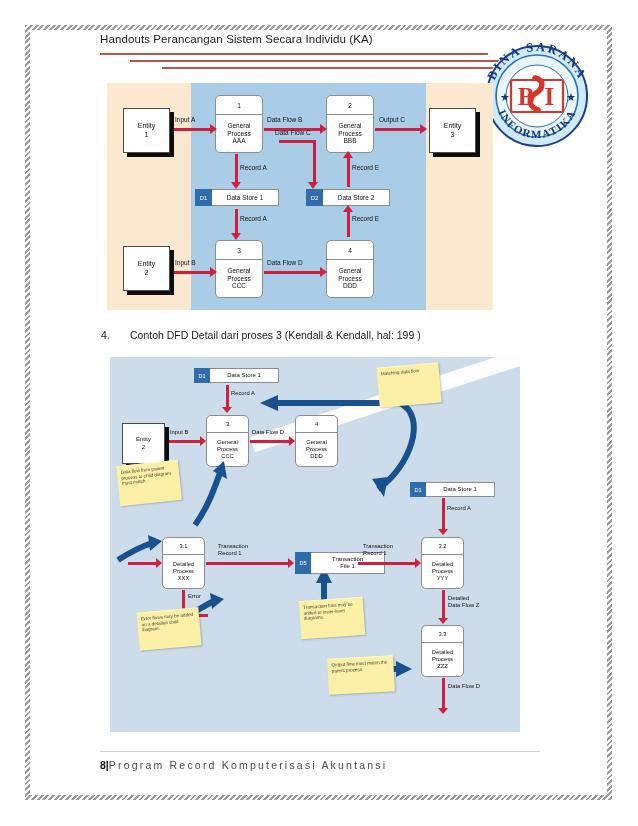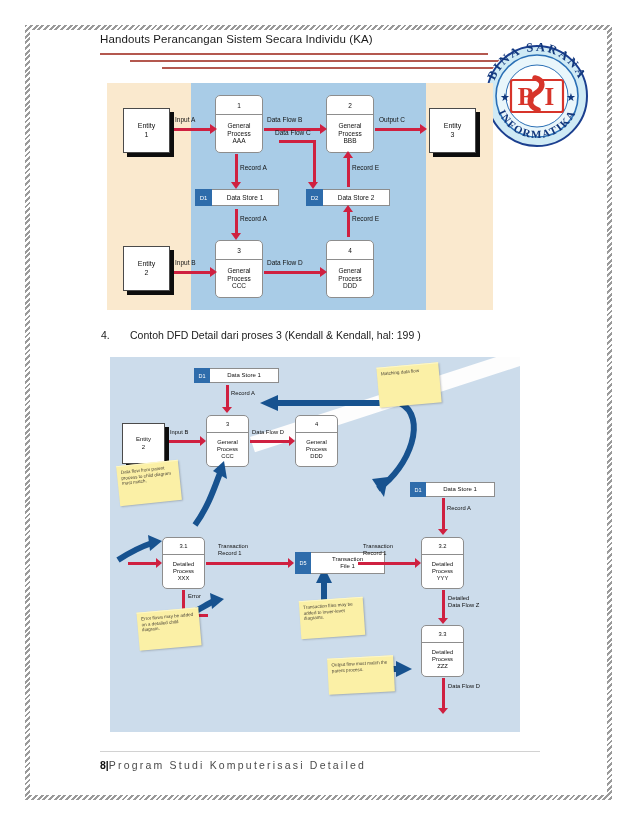--- a/index.html
+++ b/index.html
@@ -424,14 +424,14 @@
     <span>Transaction files may be added to lower-level diagrams.</span>
   </div>
 
   <div class="note" style="left:218px;top:300px;width:66px;height:36px;font-size:4.6px;transform:rotate(-3deg);">
     <span>Output flow must match the parent process.</span>
   </div>
 </div>
 
 <div id="footer-rule"></div>
 <div id="footer">
-  <b>8</b><b>|</b><span class="ftxt">Program Studi Komputerisasi Detailed</span>
+  <b>8</b><b>|</b><span class="ftxt">Program Record Komputerisasi Akuntansi</span>
 </div>
 
 </body></html>

